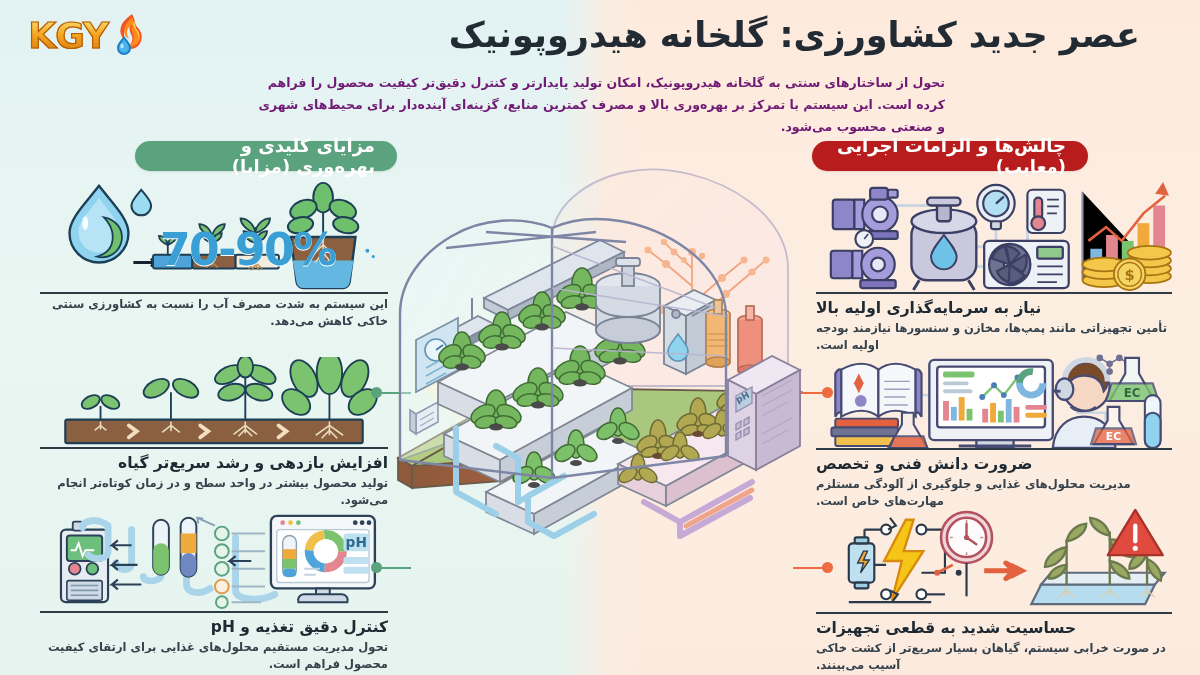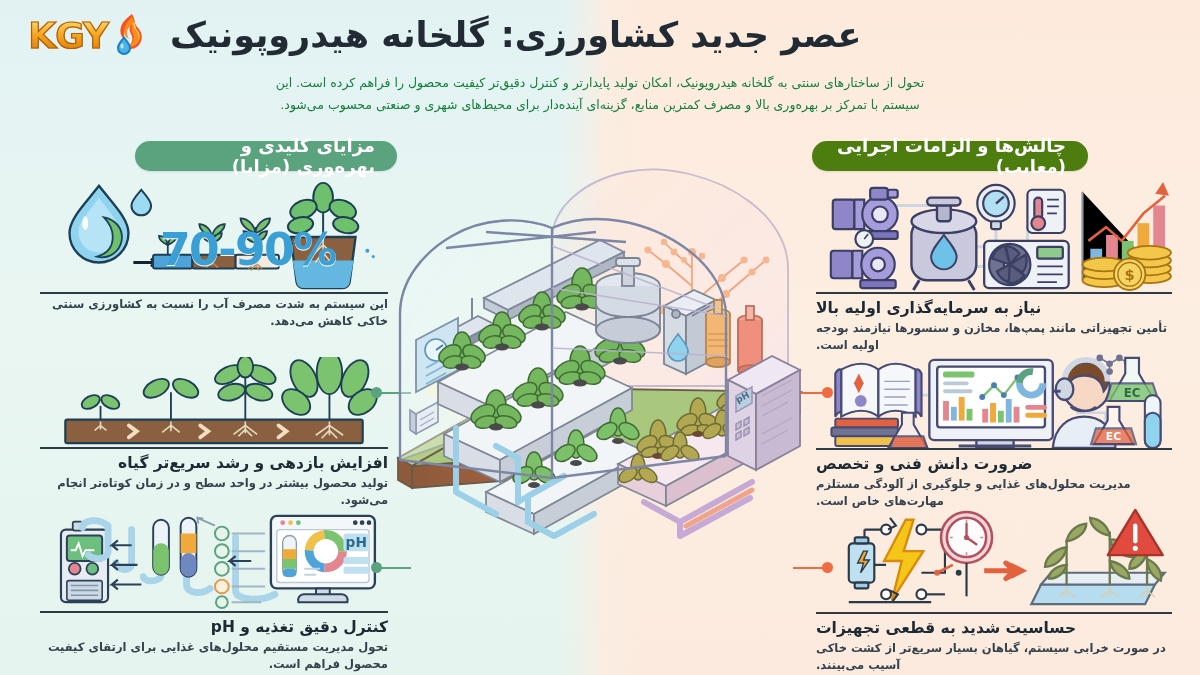--- a/index.html
+++ b/index.html
@@ -38,44 +38,44 @@
     line-height: 1;
     background: linear-gradient(180deg,#fde37a 0%,#f5a623 45%,#d97b0a 100%);
     -webkit-background-clip: text; background-clip: text; color: transparent;
     -webkit-text-stroke: 1.2px #b35c05;
     font-family: "DejaVu Sans", sans-serif;
     direction: ltr;
   }
 
   .title {
     position: absolute; top: 14px; left: 170px; right: 60px;
-    text-align: left;
+    text-align: right;
     font-size: 35px; font-weight: 900; color: #222b33;
     letter-spacing: -0.3px;
     line-height: 1.25;
     direction: rtl;
   }
   .subtitle {
     position: absolute; top: 72px; left: 255px; right: 255px;
-    text-align: center;
-    font-size: 12.5px; font-weight: 400; color: #15803d;
+    text-align: right;
+    font-size: 12.5px; font-weight: 700; color: #701a75;
     line-height: 1.75; direction: rtl;
   }
 
   
   .badge {
     position: absolute; height: 30px;
     border-radius: 16px;
     display:flex; align-items:center; justify-content:center;
     color:#fff; font-size:18px; font-weight:800;
     padding: 0 22px; direction: rtl;
     box-shadow: 0 1px 2px rgba(0,0,0,.10);
   }
   .badge-left  { left: 135px;  top: 141px; width: 262px; background: #5aa37e; }
-  .badge-right { right: 112px; top: 141px; width: 276px; background: #4d7c0f; }
+  .badge-right { right: 112px; top: 141px; width: 276px; background: #b91c1c; }
 
   
   .card { position: absolute; direction: rtl; }
   .card .art {
     position: relative; width: 100%;
     border-bottom: 2px solid #2e3a44;
   }
   .card h3 {
     font-size: 15.5px; font-weight: 900; color: #1e2a33;
     text-align: right; margin-top: 5px; line-height: 1.25;

